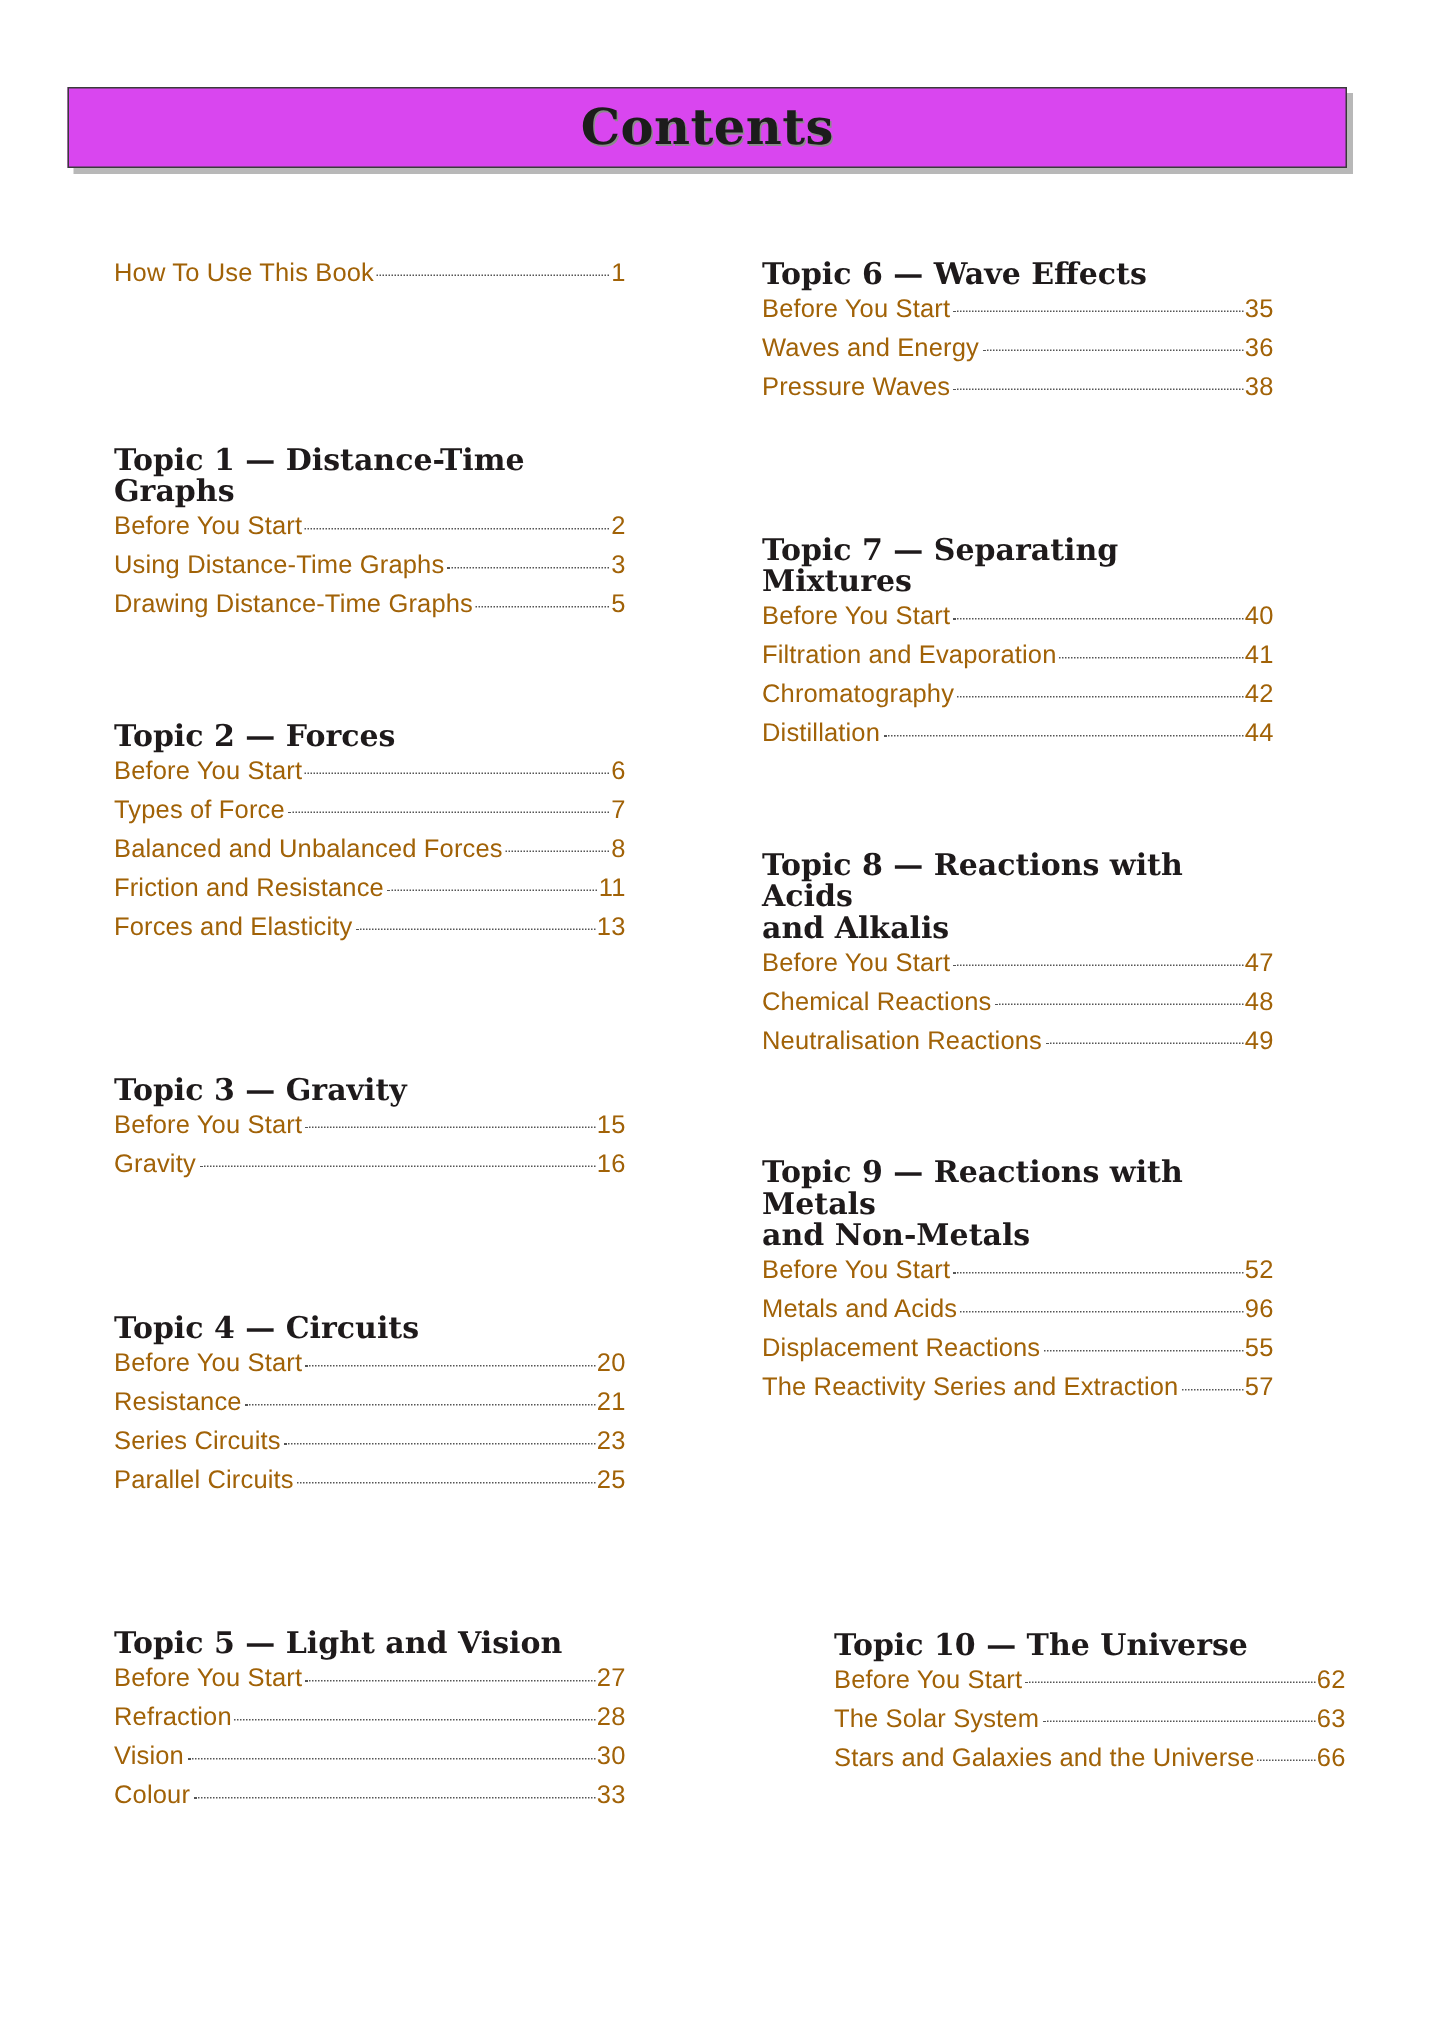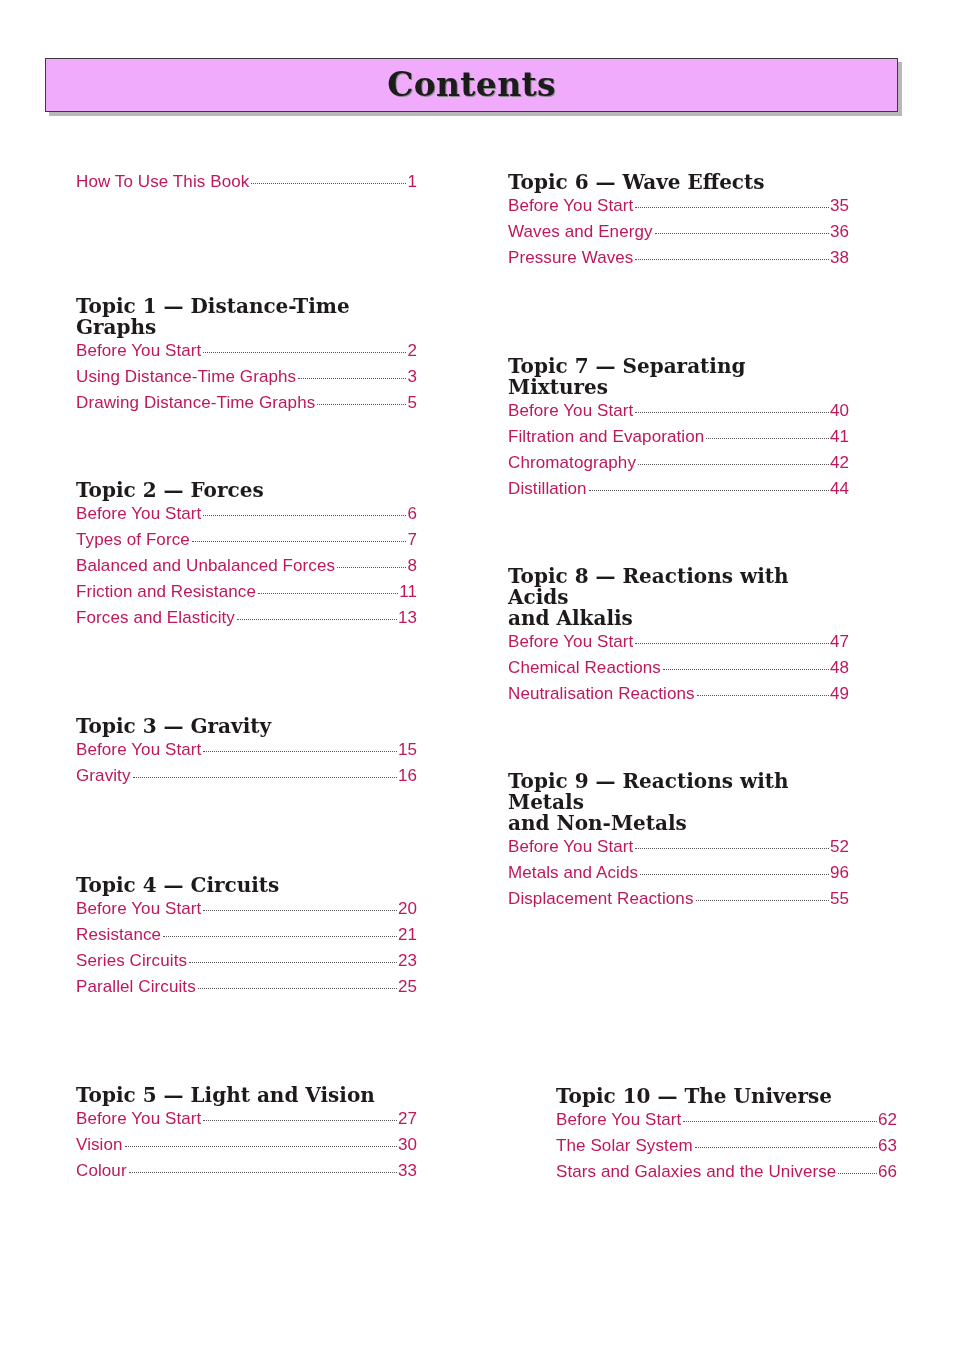--- a/index.html
+++ b/index.html
@@ -56,21 +56,21 @@
       color: #1e1a1b;
       margin: 0 0 3px 0;
       padding-top: 2px;
     }
     .entry {
       display: flex;
       align-items: baseline;
       height: 26px;
       font-family: "Liberation Sans", sans-serif;
       font-size: 17px;
-      color: #be185d;
+      color: #a16207;
       letter-spacing: 0.1px;
     }
     .entry-title {
       white-space: nowrap;
       flex: 0 0 auto;
     }
     .entry-leader {
       flex: 1 1 auto;
       margin: 0 1px 0 2px;
       border-bottom: 1.3px dotted #555;
@@ -80,21 +80,21 @@
       min-width: 10px;
     }
     .entry-page {
       flex: 0 0 auto;
       white-space: nowrap;
     }
   </style>
 </head>
 <body>
 
-<div class="header-box" style="background: #f0abfc;">
+<div class="header-box" style="background: #d946ef;">
   <span class="header-title">Contents</span>
 </div>
 
 <div class="column col-left">
 
   <div class="section" style="top:172px;">
     <div class="entry">
       <span class="entry-title">How To Use This Book</span>
       <span class="entry-leader"></span>
       <span class="entry-page">1</span>
@@ -186,20 +186,25 @@
       <span class="entry-page">25</span>
     </div>
   </div>
 
   <div class="section" style="top:1083px;">
     <div class="topic-heading">Topic 5 — Light and Vision</div>
     <div class="entry">
       <span class="entry-title">Before You Start</span>
       <span class="entry-leader"></span>
       <span class="entry-page">27</span>
+    </div>
+    <div class="entry">
+      <span class="entry-title">Refraction</span>
+      <span class="entry-leader"></span>
+      <span class="entry-page">28</span>
     </div>
     <div class="entry">
       <span class="entry-title">Vision</span>
       <span class="entry-leader"></span>
       <span class="entry-page">30</span>
     </div>
     <div class="entry">
       <span class="entry-title">Colour</span>
       <span class="entry-leader"></span>
       <span class="entry-page">33</span>
@@ -287,20 +292,25 @@
     <div class="entry">
       <span class="entry-title">Metals and Acids</span>
       <span class="entry-leader"></span>
       <span class="entry-page">96</span>
     </div>
     <div class="entry">
       <span class="entry-title">Displacement Reactions</span>
       <span class="entry-leader"></span>
       <span class="entry-page">55</span>
     </div>
+    <div class="entry">
+      <span class="entry-title">The Reactivity Series and Extraction</span>
+      <span class="entry-leader"></span>
+      <span class="entry-page">57</span>
+    </div>
   </div>
 
   <div class="section" style="top:1084px;margin-left:48px;">
     <div class="topic-heading">Topic 10 — The Universe</div>
     <div class="entry">
       <span class="entry-title">Before You Start</span>
       <span class="entry-leader"></span>
       <span class="entry-page">62</span>
     </div>
     <div class="entry">

